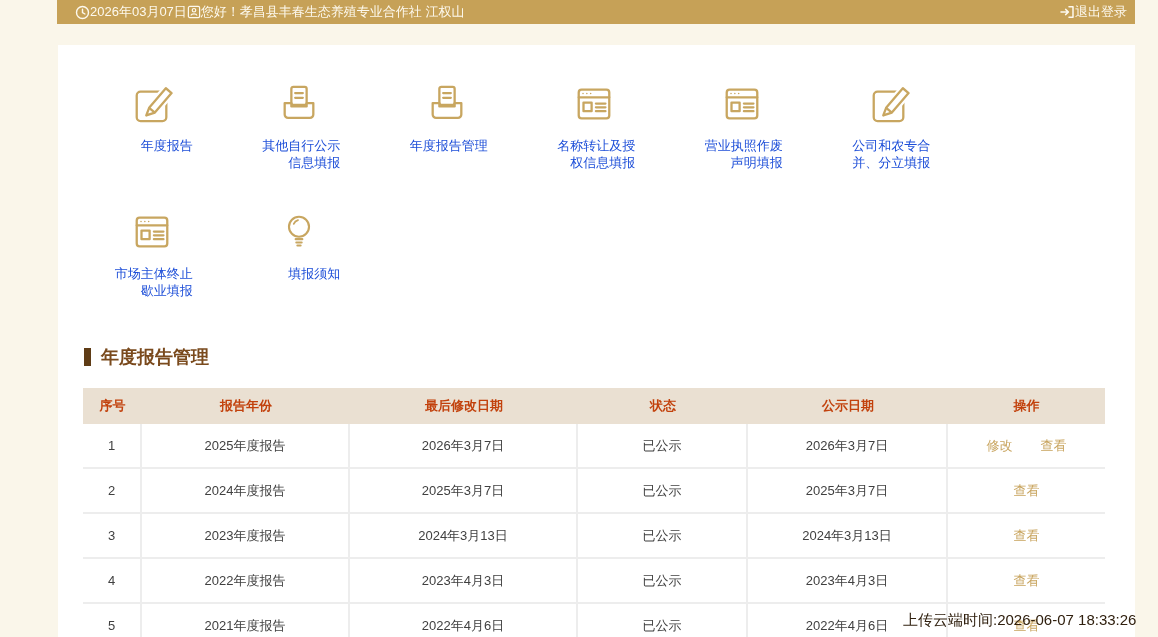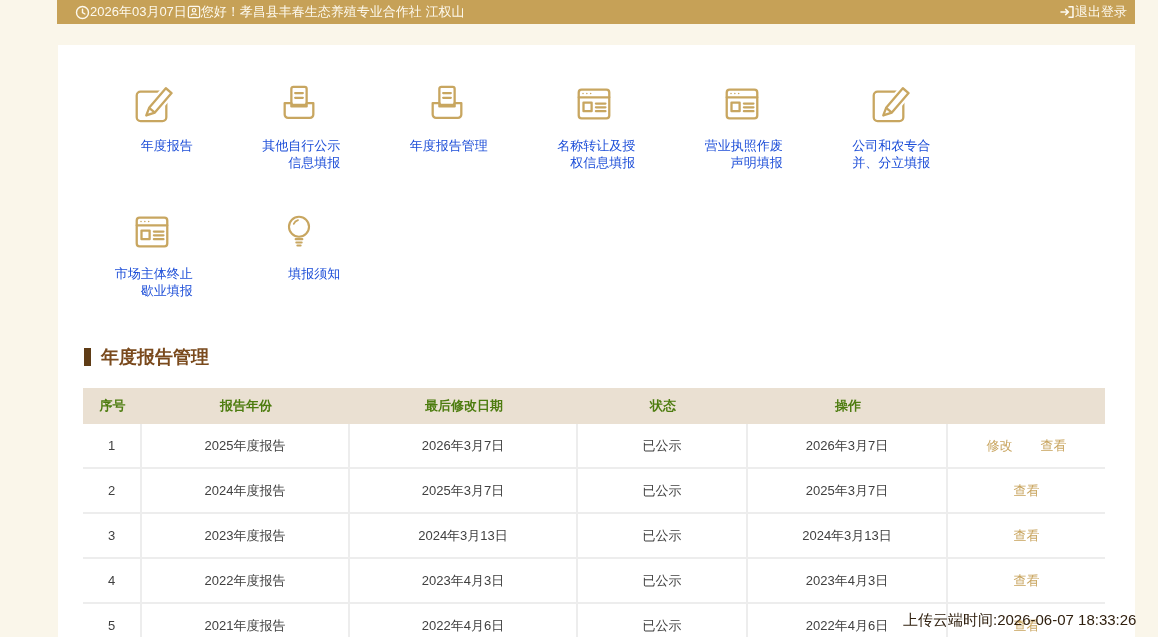--- a/index.html
+++ b/index.html
@@ -55,21 +55,21 @@
   .table { margin:19px 0 0 25px; width:1022px; }
   .thead, .trow {
     display:grid;
     grid-template-columns:59px 208px 228px 170px 200px 157px;
   }
   .thead {
     height:36px; background:#eae0d2;
   }
   .thead .th {
     display:flex; align-items:center; justify-content:center;
-    font-size:13px; font-weight:bold; color:#4d7c0f;
+    font-size:13px; font-weight:bold; color:#c2410c;
   }
   .trow { height:45px; border-bottom:2px solid #ededed; background:#fff; }
   .trow:first-of-type { border-top:2px solid #ededed; }
   .trow .td {
     display:flex; align-items:center; justify-content:center;
     font-size:13px; color:#404040; border-right:2px solid #ededed;
   }
   .trow .td:last-child { border-right:none; }
   .trow .td.actions { gap:28px; }
   .action-link { color:#c8a45e; cursor:pointer; }
@@ -205,20 +205,21 @@
     <div class="bar"></div>
     <div class="ttl">年度报告管理</div>
   </div>
 
   <div class="table">
     <div class="thead">
       <div class="th">序号</div>
       <div class="th">报告年份</div>
       <div class="th">最后修改日期</div>
       <div class="th">状态</div>
+      <div class="th">公示日期</div>
       <div class="th">操作</div>
     </div>
 
     <div class="trow">
       <div class="td">1</div>
       <div class="td">2025年度报告</div>
       <div class="td">2026年3月7日</div>
       <div class="td">已公示</div>
       <div class="td">2026年3月7日</div>
       <div class="td actions">

